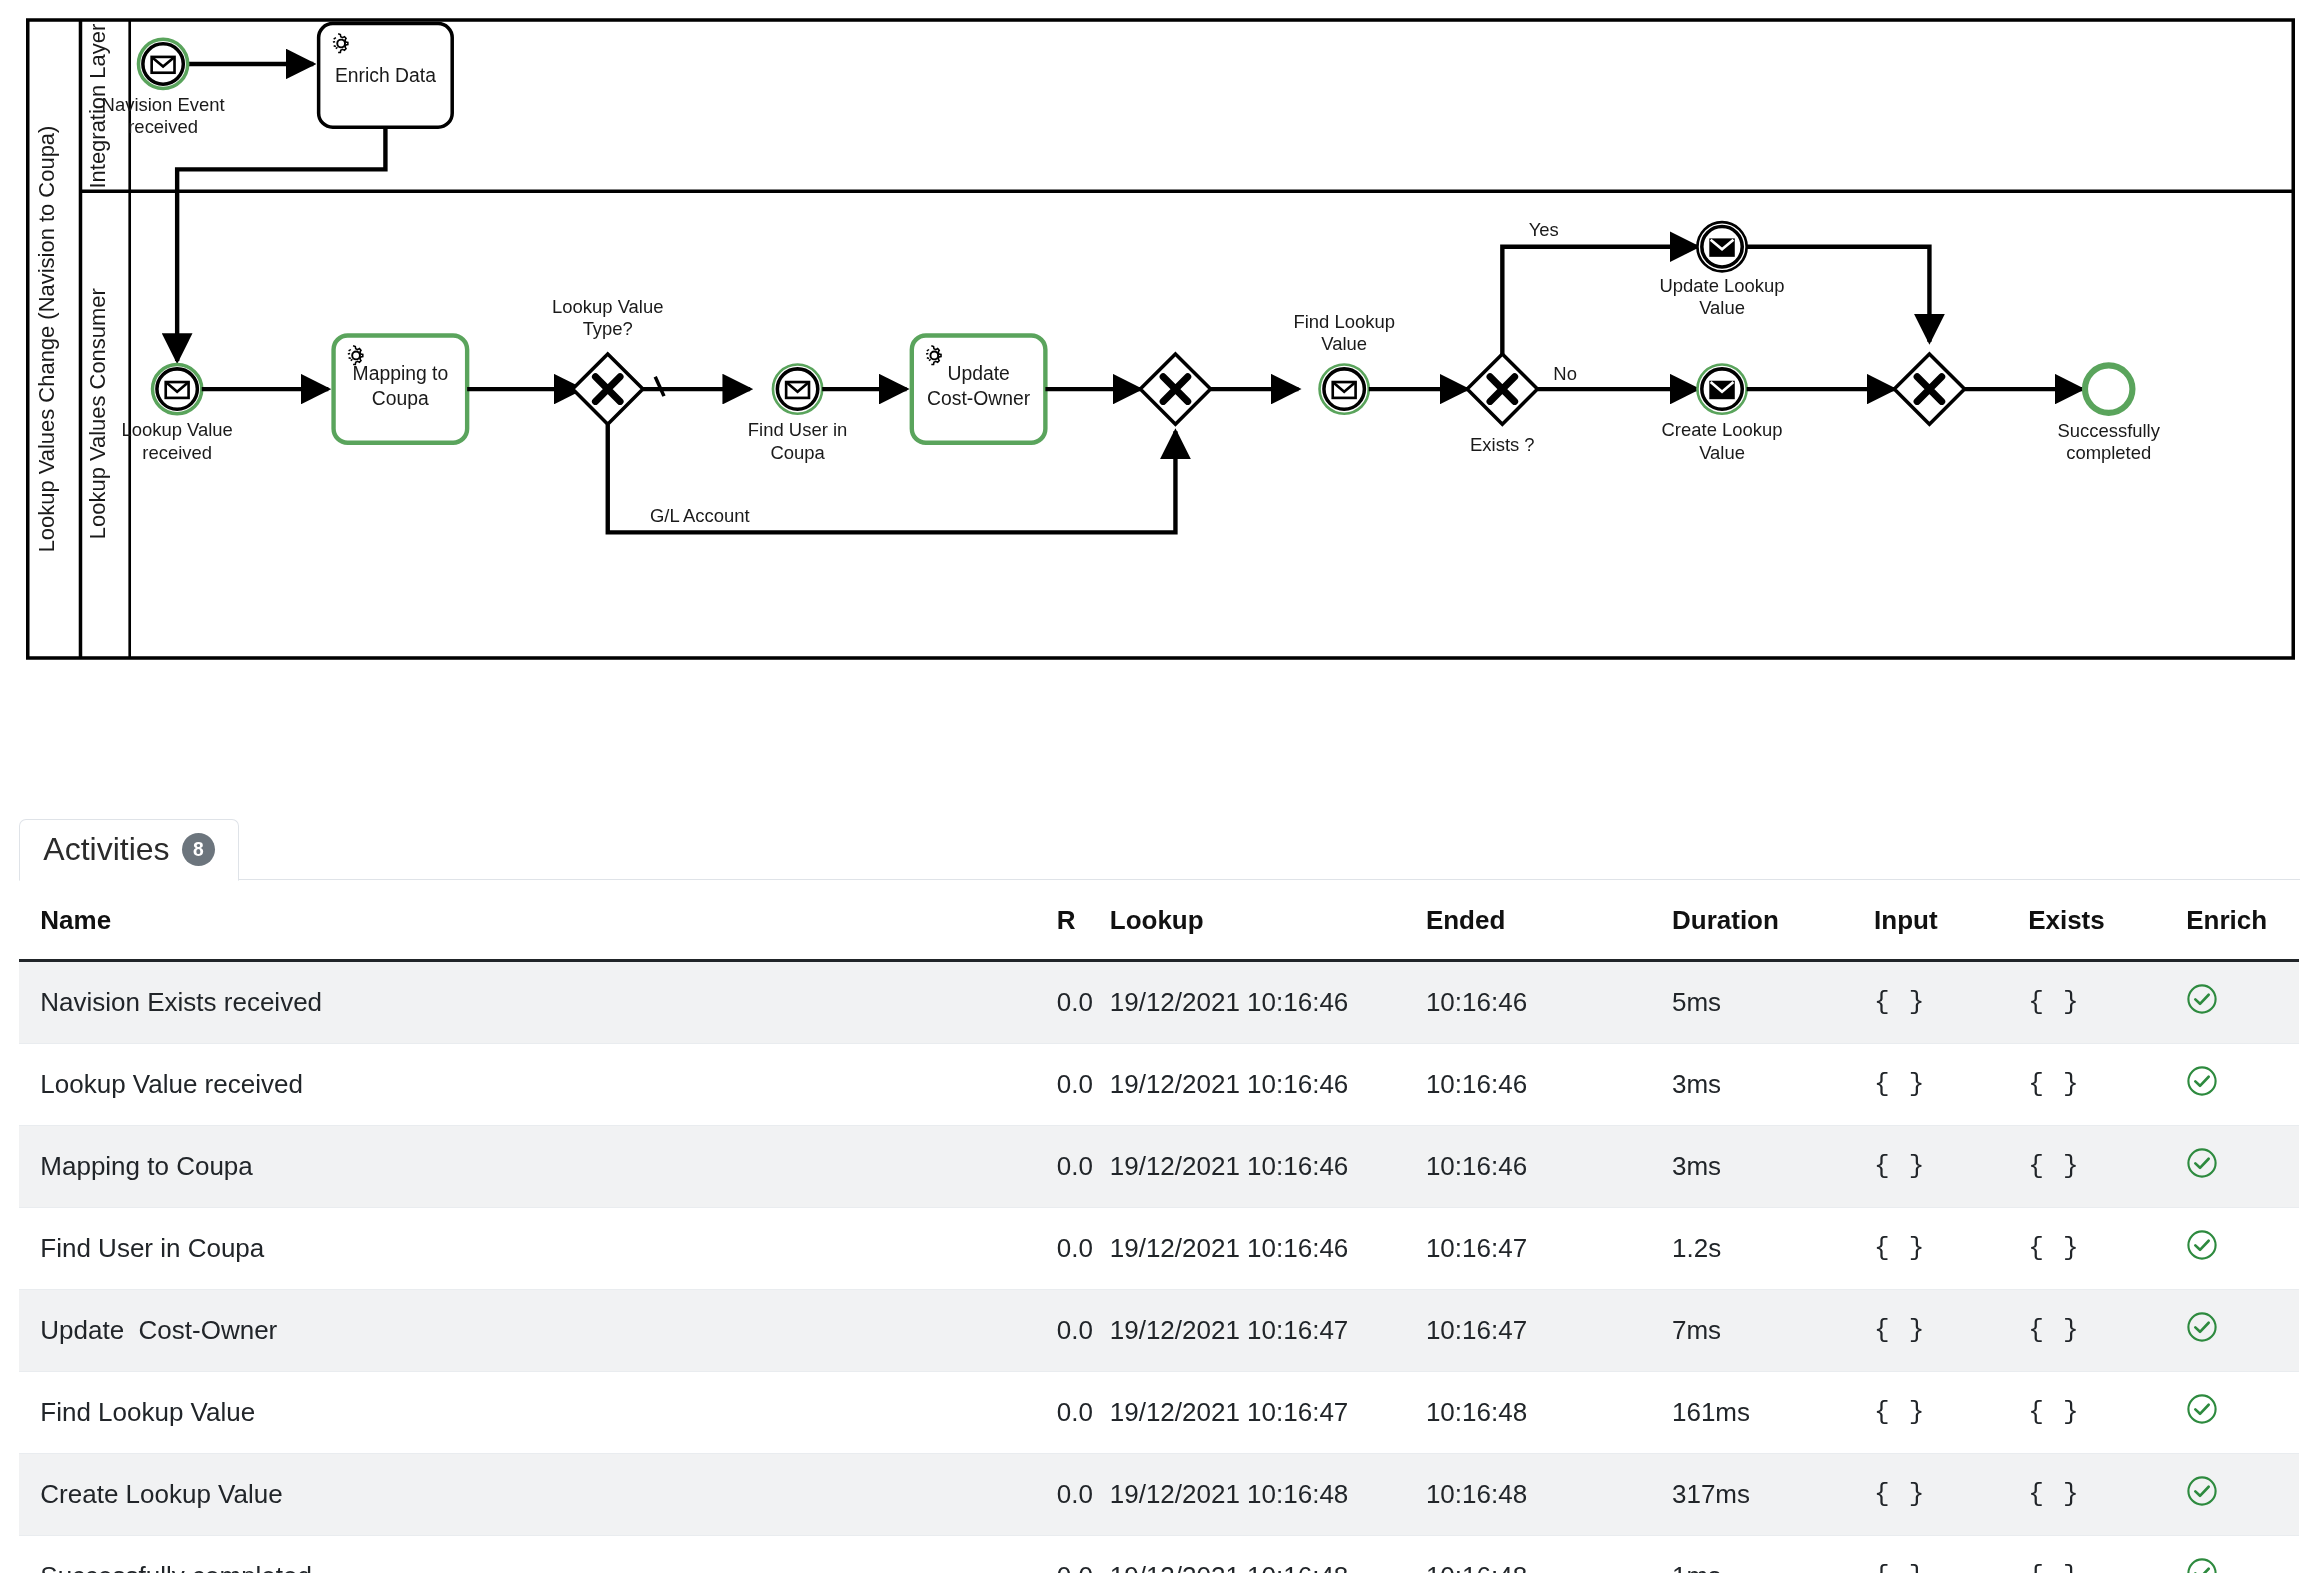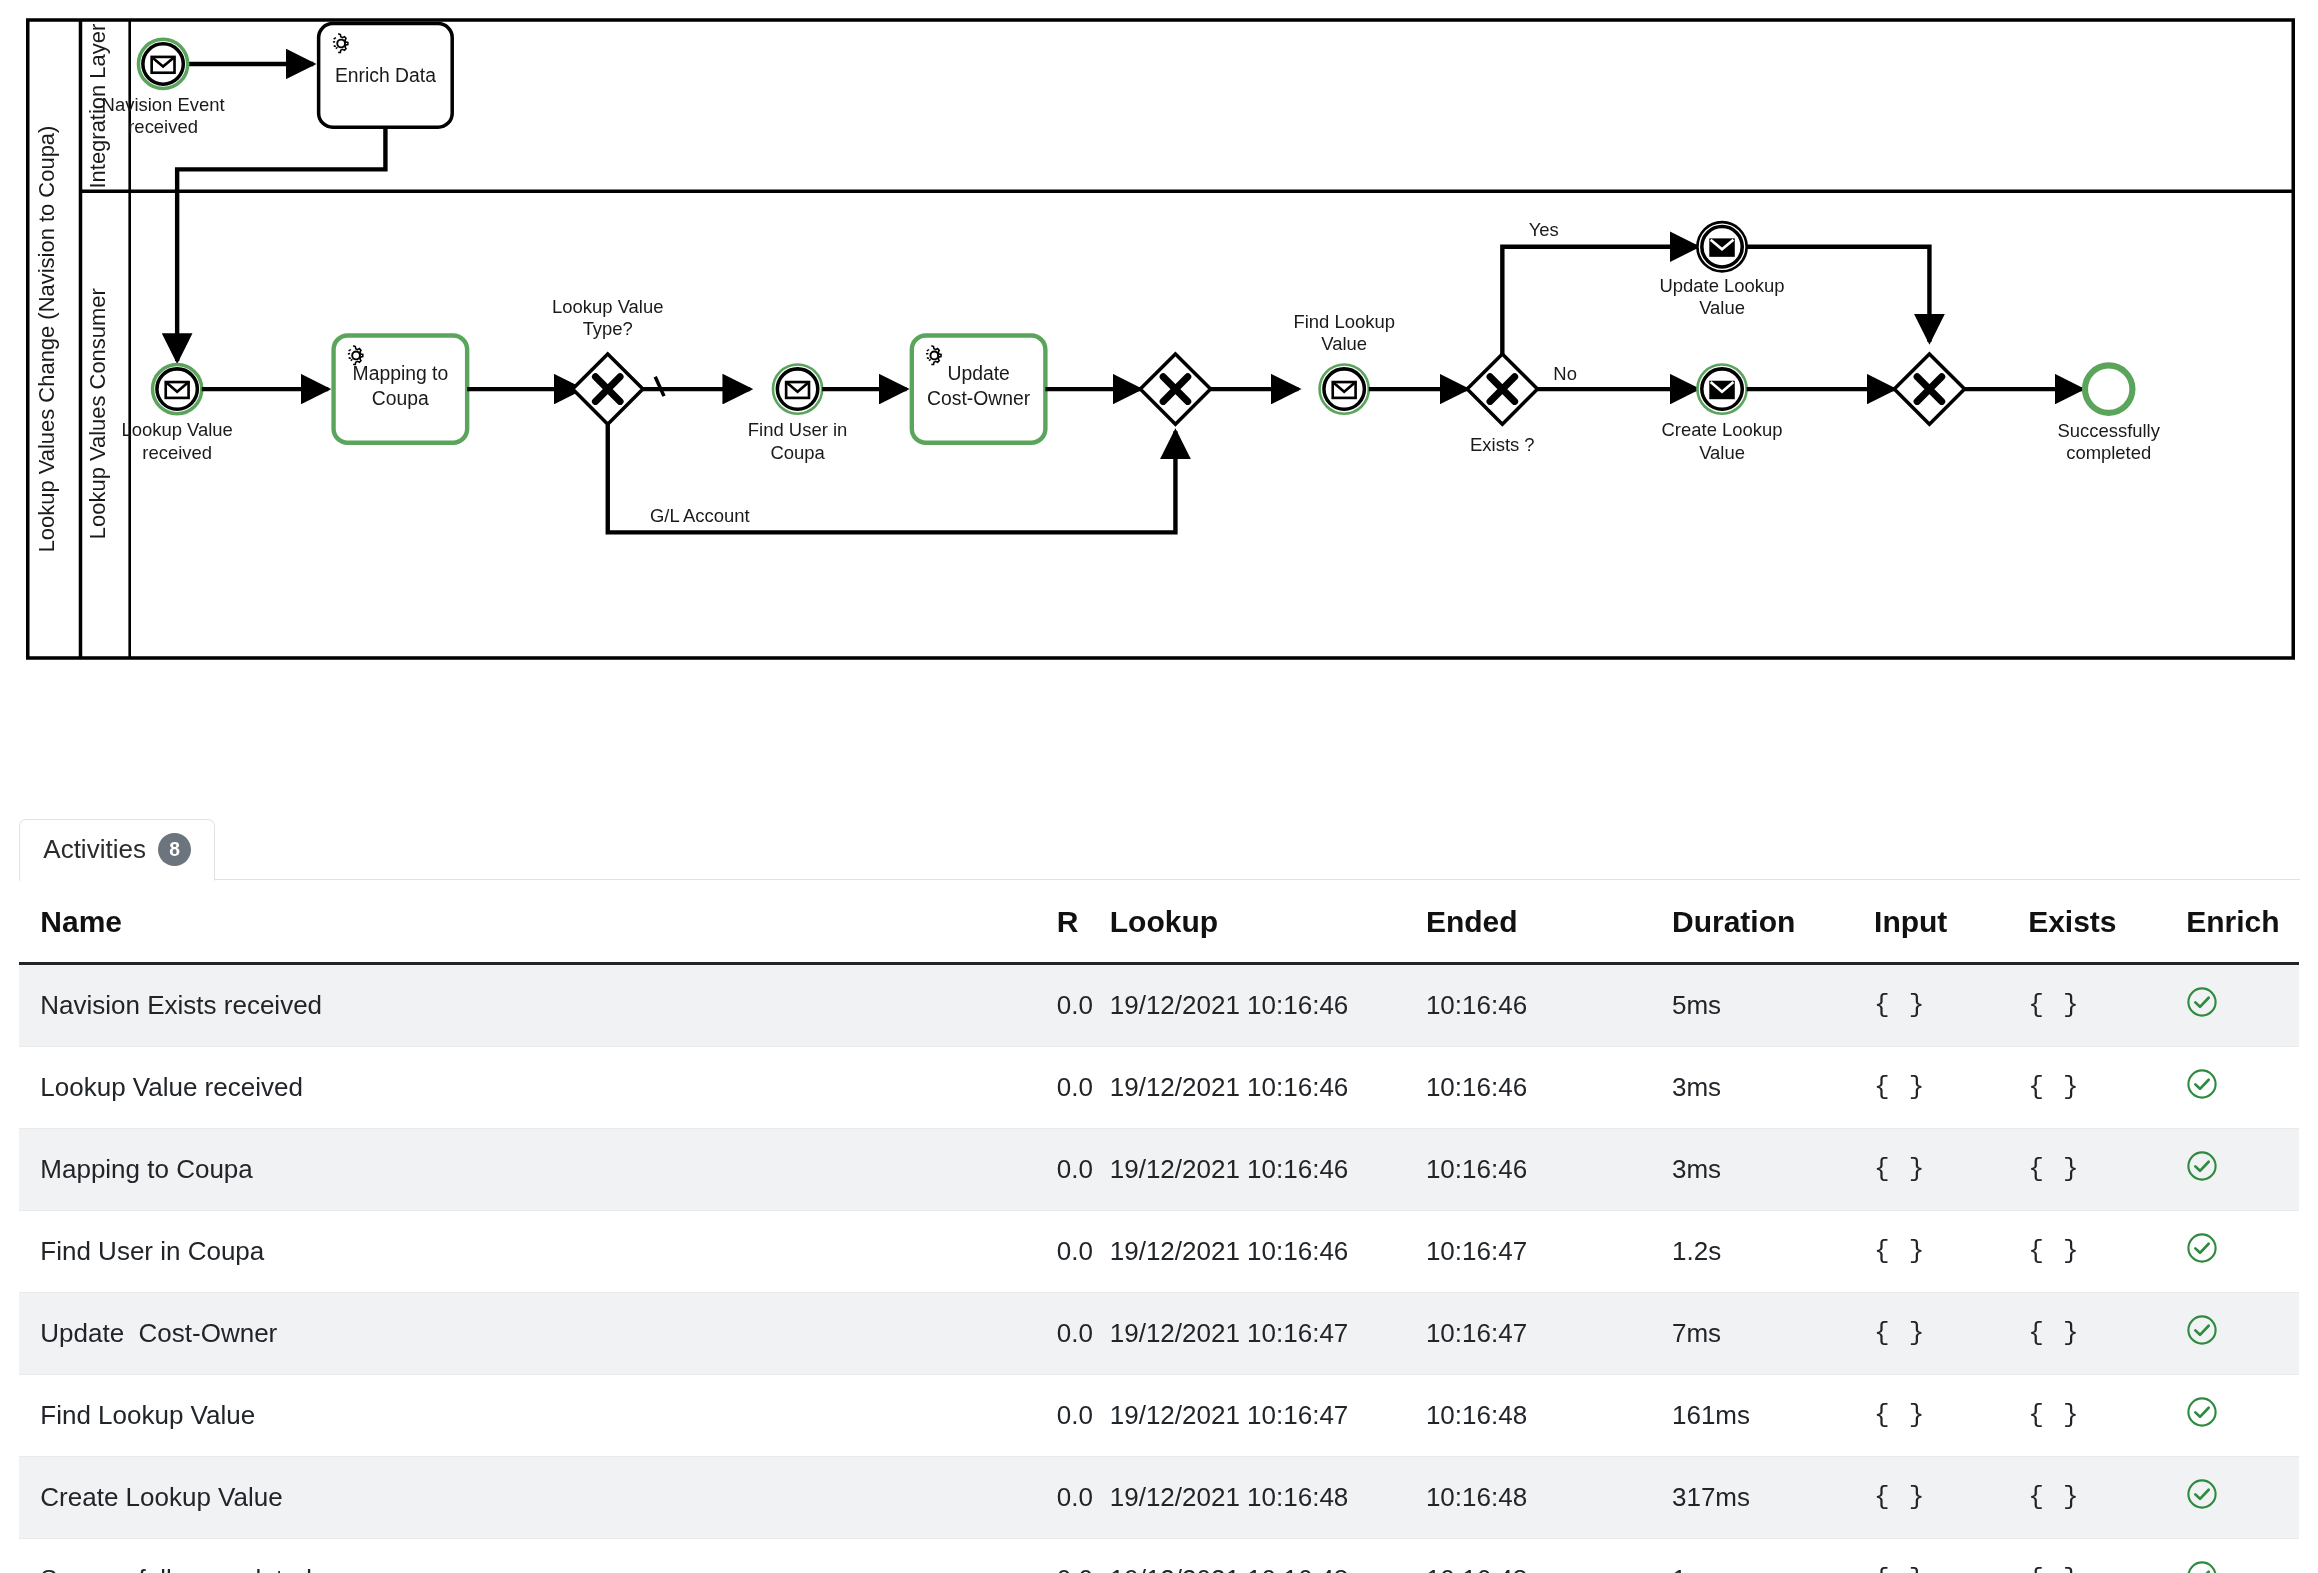--- a/index.html
+++ b/index.html
@@ -43,21 +43,21 @@
     height: 62px;
     border: 1.8px solid #dfe3e8;
     border-bottom: 1.8px solid #ffffff;
     border-radius: 7px 7px 0 0;
     background: #ffffff;
     position: relative;
     top: 1.8px;
     cursor: pointer;
   }
   .tab-label {
-    font-size: 26px;
+    font-size: 32px;
     color: #2b2b2b;
   }
   .tab-badge {
     display: inline-flex;
     align-items: center;
     justify-content: center;
     min-width: 33px; height: 33px;
     border-radius: 50%;
     background: #6c757d;
     color: #ffffff;
@@ -67,21 +67,21 @@
   }
 
   table.activities {
     width: 2280px;
     margin-left: 19.3px;
     border-collapse: collapse;
     table-layout: fixed;
   }
   table.activities th {
     text-align: left;
-    font-size: 30px;
+    font-size: 26px;
     font-weight: 700;
     color: #111111;
     padding: 24.6px 0 23px 0;
     border-bottom: 3.5px solid #212529;
     white-space: nowrap;
   }
   table.activities td {
     font-size: 26px;
     color: #212529;
     padding: 21px 0 21px 0;

